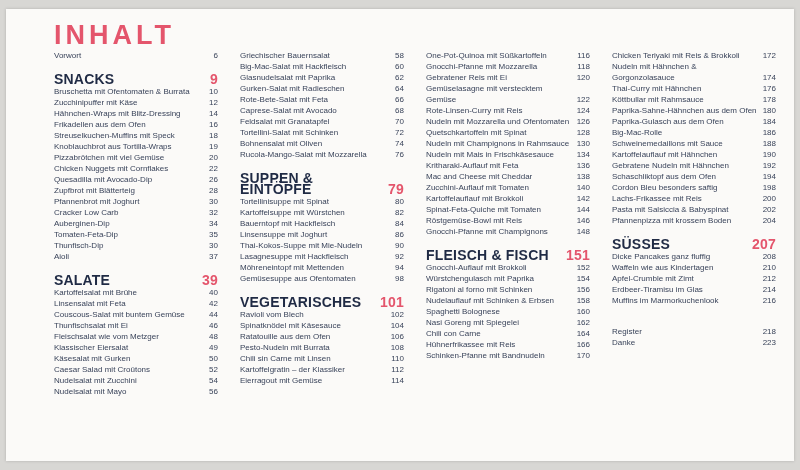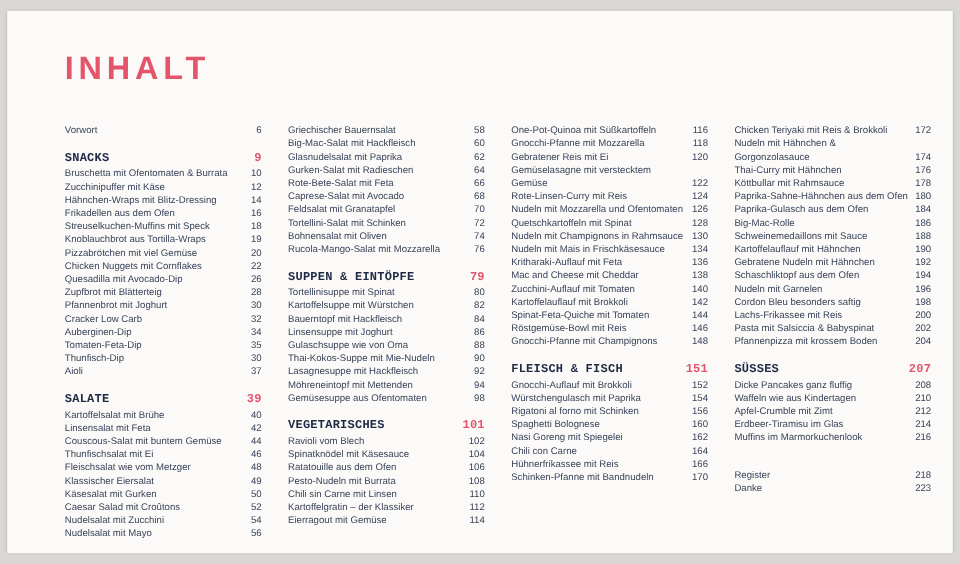--- a/index.html
+++ b/index.html
@@ -13,44 +13,44 @@
   body{
     width:800px;height:470px;position:relative;overflow:hidden;
     background:var(--backdrop);
     font-family:"Liberation Sans", sans-serif;
   }
   .page{
     position:absolute;left:6px;top:9px;right:6px;bottom:9px;
     background:var(--page-bg);
     box-shadow:0 0 3px rgba(0,0,0,.18);
     box-sizing:border-box;
-    padding:33px 18px 0 48px;
+    padding:11px 18px 0 48px;
   }
   .title{
     color:var(--accent);
     font-size:27px;font-weight:bold;letter-spacing:4px;
     line-height:30px;
   }
   .columns{
     display:grid;
     grid-template-columns:repeat(4,1fr);
     column-gap:22px;
-    margin-top:31px;
+    margin-top:0;
   }
   .col{min-width:0;}
   .row{
     display:flex;align-items:flex-end;
     font-size:8px;line-height:11px;color:var(--text);
   }
   .row .t{flex:1 1 auto;padding-right:6px;min-width:0;}
   .row .n{white-space:nowrap;}
   .row.header{
-    font-weight:bold;font-size:10px;letter-spacing:.2px;
+    font-weight:bold;font-size:14px;letter-spacing:.2px;
     color:var(--heading);
-    margin-top:13px;margin-bottom:1px;font-family:Liberation Mono, monospace;
+    margin-top:13px;margin-bottom:1px;
   }
   .row.header .n{color:var(--accent);}
   .block.gap{margin-top:20px;}
 </style>
 </head>
 <body>
 
 <div class="page">
   <div class="title">INHALT</div>
   <div class="columns">
@@ -236,24 +236,20 @@
           </div>
           <div class="row">
             <span class="t">Bauerntopf mit Hackfleisch</span>
             <span class="n">84</span>
           </div>
           <div class="row">
             <span class="t">Linsensuppe mit Joghurt</span>
             <span class="n">86</span>
           </div>
           <div class="row">
-            <span class="t">Gulaschsuppe wie von Oma</span>
-            <span class="n">88</span>
-          </div>
-          <div class="row">
             <span class="t">Thai-Kokos-Suppe mit Mie-Nudeln</span>
             <span class="n">90</span>
           </div>
           <div class="row">
             <span class="t">Lasagnesuppe mit Hackfleisch</span>
             <span class="n">92</span>
           </div>
           <div class="row">
             <span class="t">Möhreneintopf mit Mettenden</span>
             <span class="n">94</span>
@@ -376,20 +372,24 @@
           </div>
           <div class="row">
             <span class="t">Würstchengulasch mit Paprika</span>
             <span class="n">154</span>
           </div>
           <div class="row">
             <span class="t">Rigatoni al forno mit Schinken</span>
             <span class="n">156</span>
           </div>
           <div class="row">
+            <span class="t">Nudelauflauf mit Schinken &amp; Erbsen</span>
+            <span class="n">158</span>
+          </div>
+          <div class="row">
             <span class="t">Spaghetti Bolognese</span>
             <span class="n">160</span>
           </div>
           <div class="row">
             <span class="t">Nasi Goreng mit Spiegelei</span>
             <span class="n">162</span>
           </div>
           <div class="row">
             <span class="t">Chili con Carne</span>
             <span class="n">164</span>
@@ -442,24 +442,20 @@
             <span class="t">Kartoffelauflauf mit Hähnchen</span>
             <span class="n">190</span>
           </div>
           <div class="row">
             <span class="t">Gebratene Nudeln mit Hähnchen</span>
             <span class="n">192</span>
           </div>
           <div class="row">
             <span class="t">Schaschliktopf aus dem Ofen</span>
             <span class="n">194</span>
-          </div>
-          <div class="row">
-            <span class="t">Nudeln mit Garnelen</span>
-            <span class="n">196</span>
           </div>
           <div class="row">
             <span class="t">Cordon Bleu besonders saftig</span>
             <span class="n">198</span>
           </div>
           <div class="row">
             <span class="t">Lachs-Frikassee mit Reis</span>
             <span class="n">200</span>
           </div>
           <div class="row">

